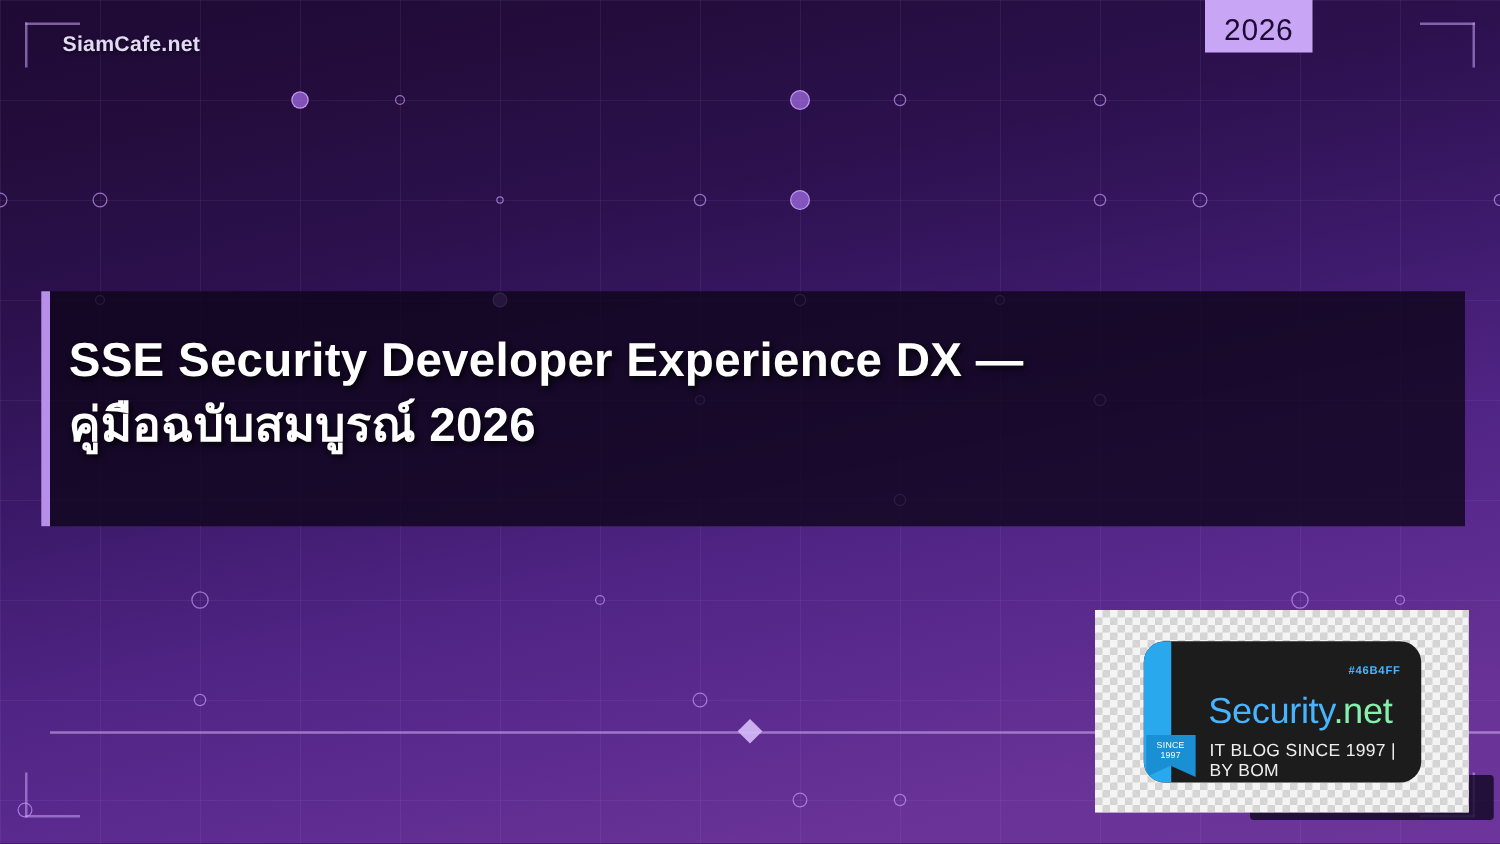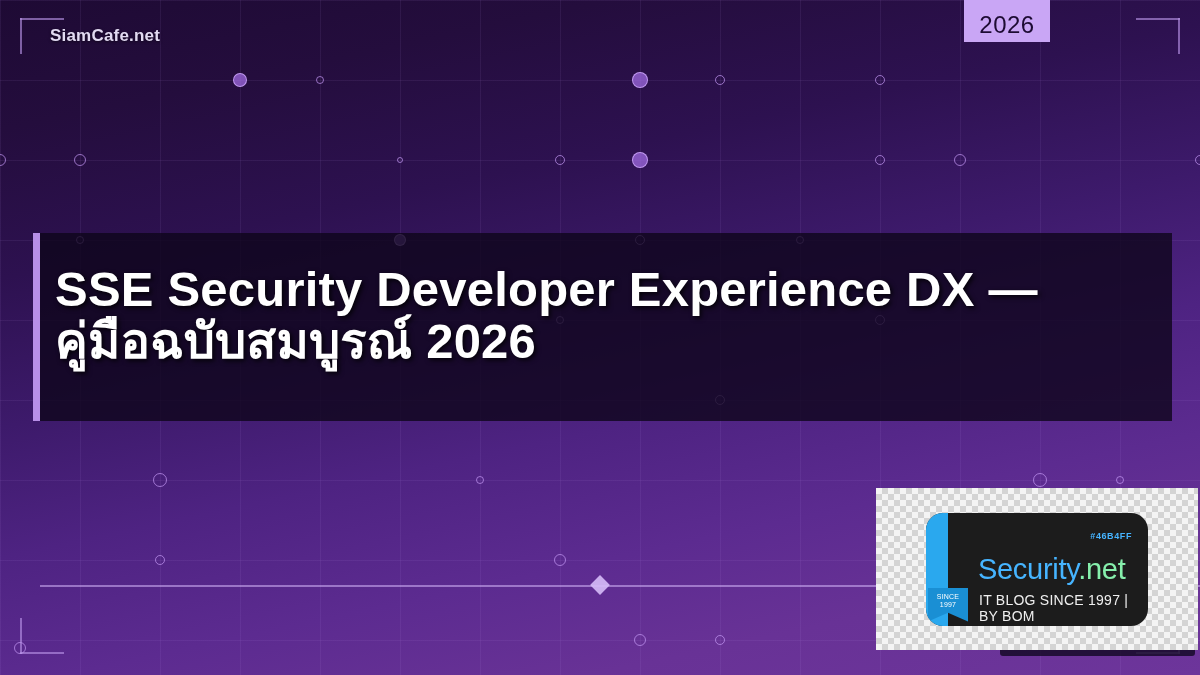--- a/index.html
+++ b/index.html
@@ -85,21 +85,21 @@
   .accent-bar {
     position:absolute;
     left:33px; top:233px;
     width:7px; height:188px;
     background:#b88fe8;
   }
   .title-text {
     position:absolute;
     left:55px; top:263px;
     width:1100px;
-    font-size:49px;
+    font-size:38px;
     font-weight:bold;
     line-height:52px;
     color:#ffffff;
     text-shadow:2px 2px 5px rgba(0,0,0,.85);
     letter-spacing:.2px;
     white-space:pre-line;
     z-index:5;
   }
 
   
@@ -131,21 +131,21 @@
   .logo-shadow {
     position:absolute;
     left:1000px; top:620px;
     width:195px; height:36px;
     background:rgba(20,8,36,.82);
     border-radius:3px;
   }
   .logo-frame {
     position:absolute;
     left:876px; top:488px;
-    width:322px; height:162px;
+    width:299px; height:162px;
     background-color:#f4f4f4;
     background-image:
       linear-gradient(45deg,#d4d4d4 25%,transparent 25%,transparent 75%,#d4d4d4 75%),
       linear-gradient(45deg,#d4d4d4 25%,transparent 25%,transparent 75%,#d4d4d4 75%);
     background-size:12px 12px;
     background-position:0 0,6px 6px;
     display:flex; align-items:center; justify-content:center;
   }
   .logo-card {
     position:relative;

